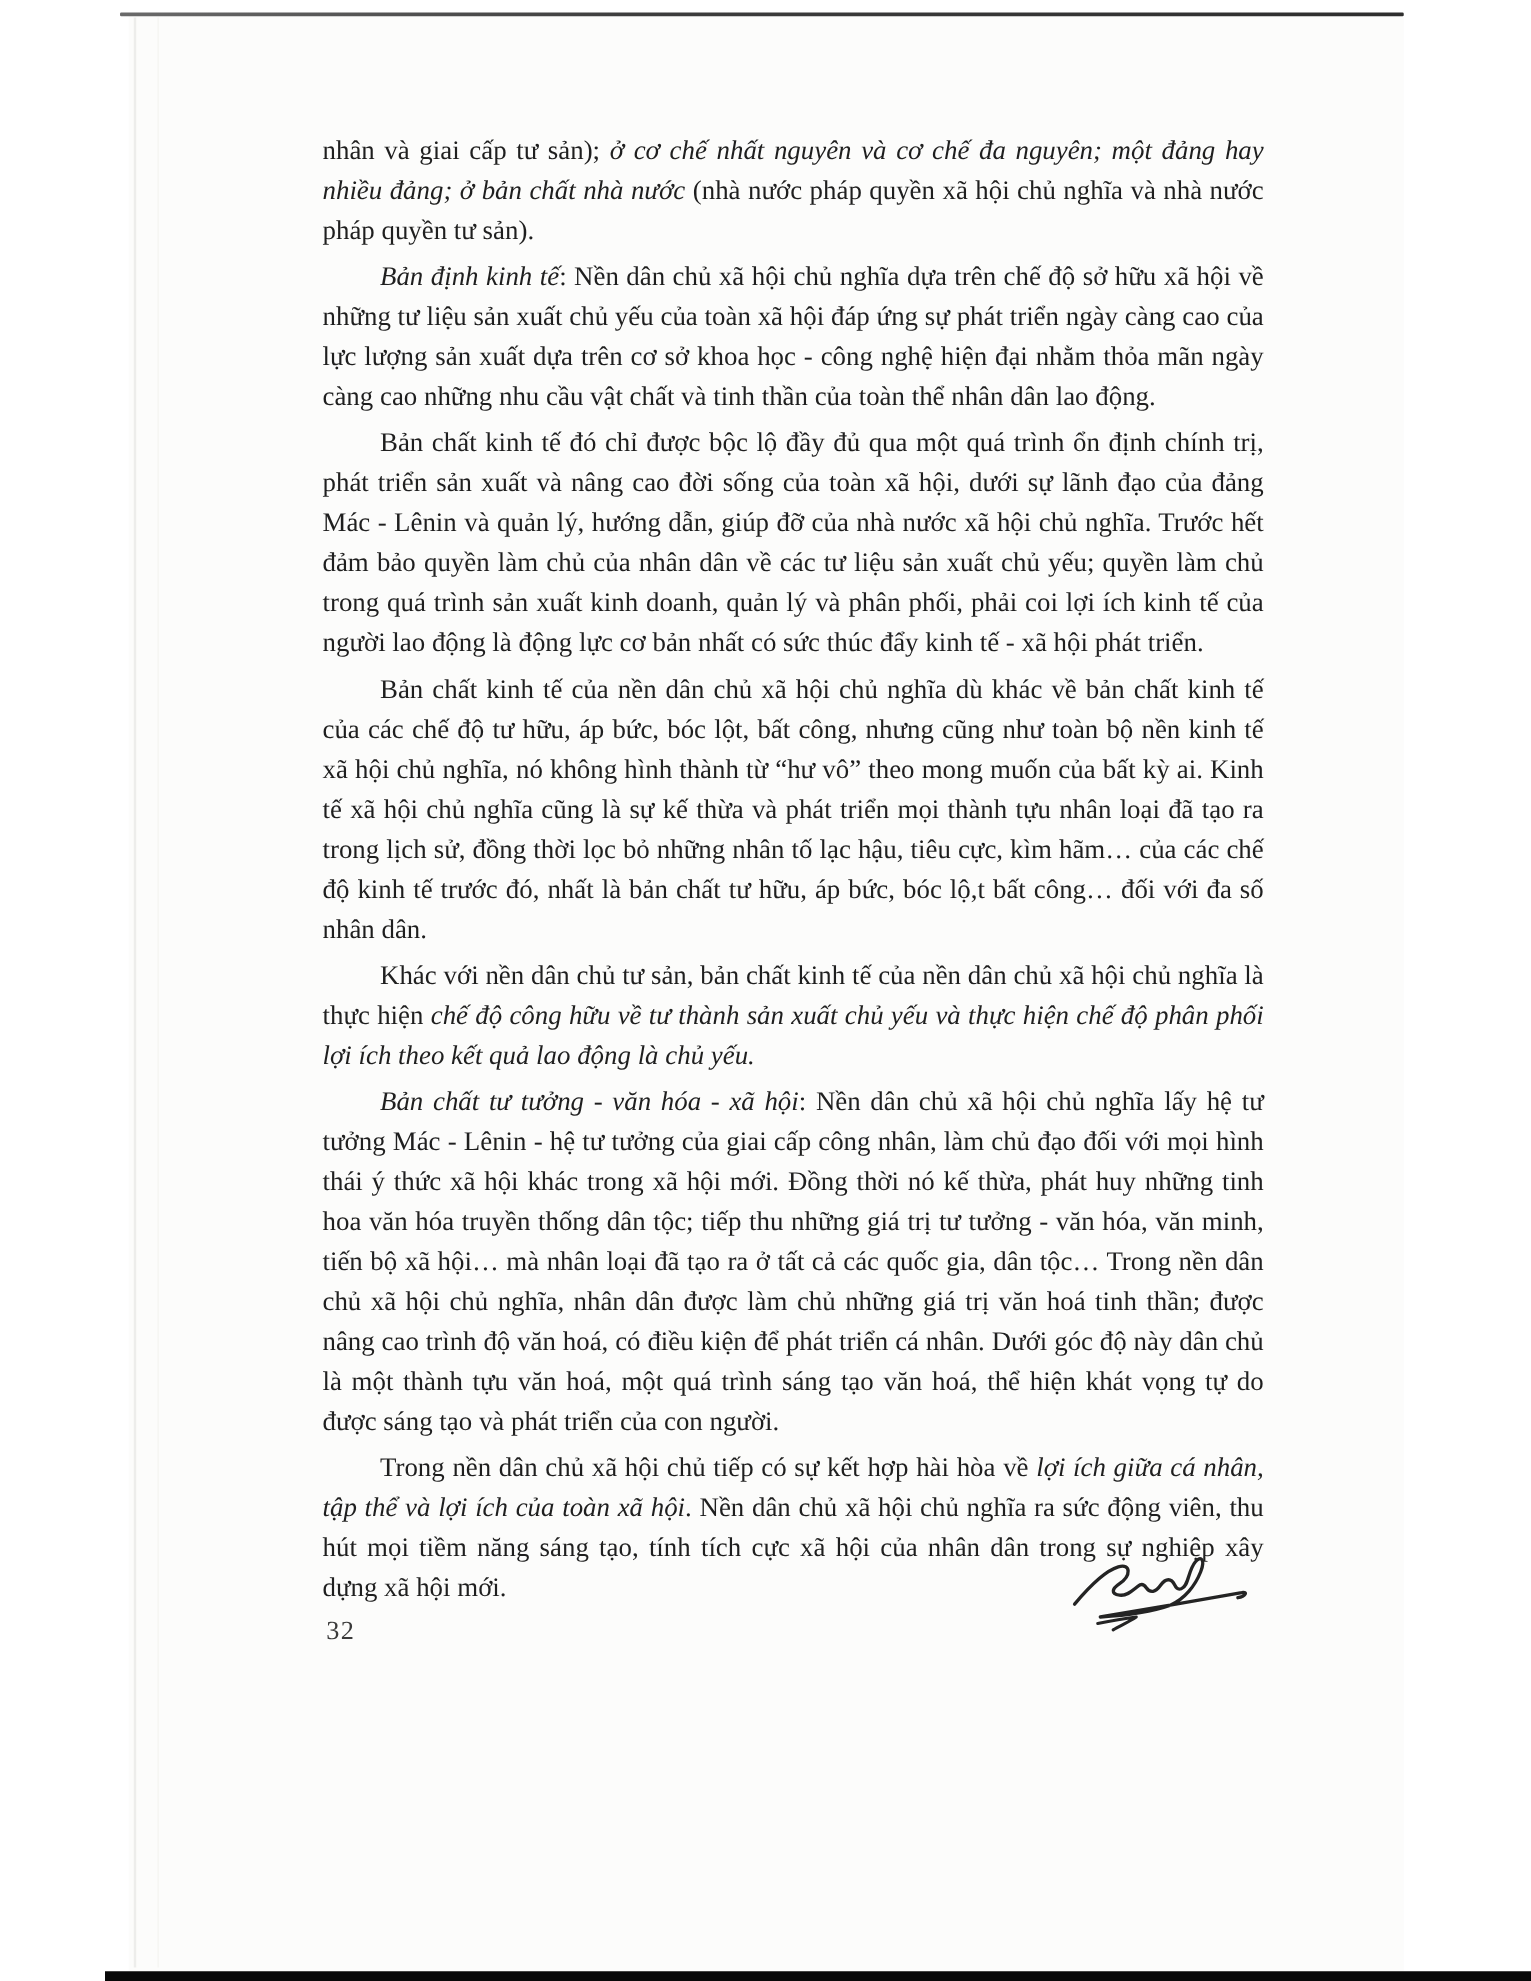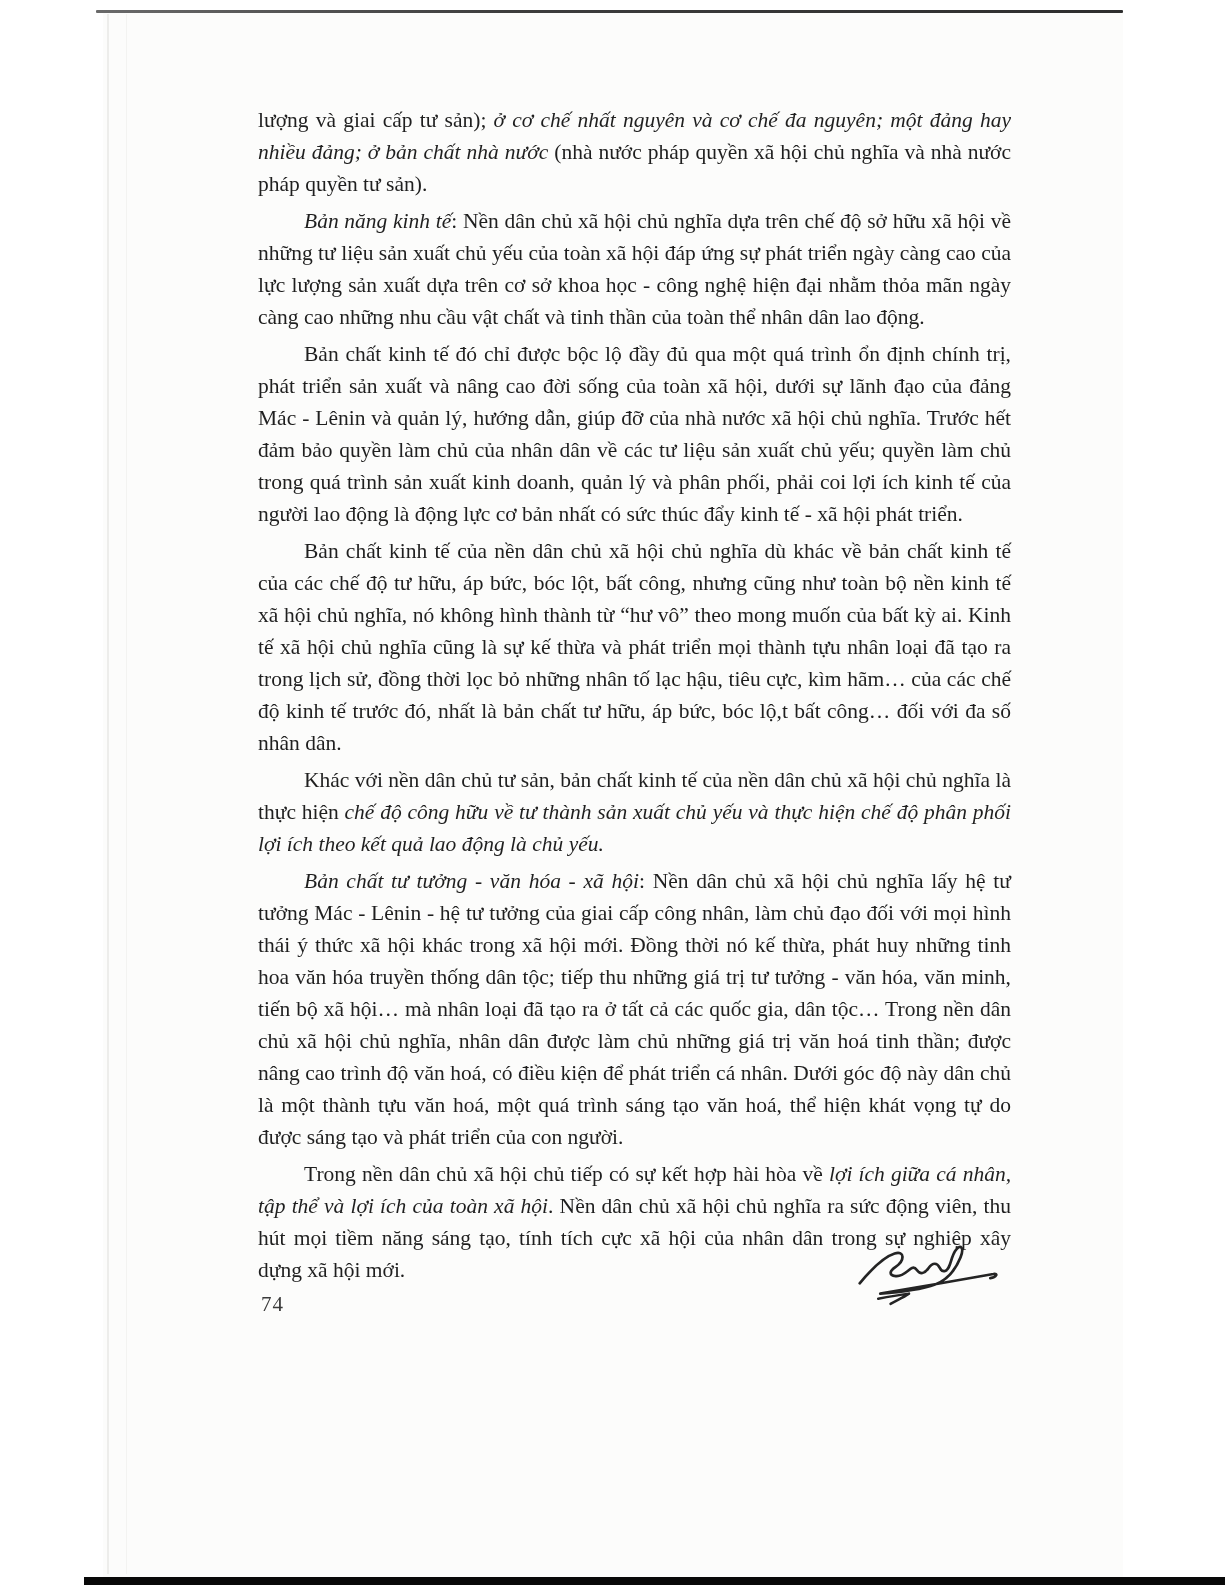--- a/index.html
+++ b/index.html
@@ -103,33 +103,33 @@
 
 <div class="stage">
 
   <div class="scan-page"></div>
 
   <div class="top-edge-line"></div>
   <div class="left-edge-shadow"></div>
   <div class="left-edge-shadow2"></div>
 
   <div class="text-block">
-      <p class="para"><span>lượng và giai cấp tư sản); </span><span class="it">ở cơ chế nhất nguyên và cơ chế đa nguyên; một đảng hay nhiều đảng; ở bản chất nhà nước </span><span>(nhà nước pháp quyền xã hội chủ nghĩa và nhà nước pháp quyền tư sản).</span></p>
-      <p class="para indent"><span class="it">Bản năng kinh tế</span><span>: Nền dân chủ xã hội chủ nghĩa dựa trên chế độ sở hữu xã hội về những tư liệu sản xuất chủ yếu của toàn xã hội đáp ứng sự phát triển ngày càng cao của lực lượng sản xuất dựa trên cơ sở khoa học - công nghệ hiện đại nhằm thỏa mãn ngày càng cao những nhu cầu vật chất và tinh thần của toàn thể nhân dân lao động.</span></p>
+      <p class="para"><span>nhân và giai cấp tư sản); </span><span class="it">ở cơ chế nhất nguyên và cơ chế đa nguyên; một đảng hay nhiều đảng; ở bản chất nhà nước </span><span>(nhà nước pháp quyền xã hội chủ nghĩa và nhà nước pháp quyền tư sản).</span></p>
+      <p class="para indent"><span class="it">Bản định kinh tế</span><span>: Nền dân chủ xã hội chủ nghĩa dựa trên chế độ sở hữu xã hội về những tư liệu sản xuất chủ yếu của toàn xã hội đáp ứng sự phát triển ngày càng cao của lực lượng sản xuất dựa trên cơ sở khoa học - công nghệ hiện đại nhằm thỏa mãn ngày càng cao những nhu cầu vật chất và tinh thần của toàn thể nhân dân lao động.</span></p>
       <p class="para indent"><span>Bản chất kinh tế đó chỉ được bộc lộ đầy đủ qua một quá trình ổn định chính trị, phát triển sản xuất và nâng cao đời sống của toàn xã hội, dưới sự lãnh đạo của đảng Mác - Lênin và quản lý, hướng dẫn, giúp đỡ của nhà nước xã hội chủ nghĩa. Trước hết đảm bảo quyền làm chủ của nhân dân về các tư liệu sản xuất chủ yếu; quyền làm chủ trong quá trình sản xuất kinh doanh, quản lý và phân phối, phải coi lợi ích kinh tế của người lao động là động lực cơ bản nhất có sức thúc đẩy kinh tế - xã hội phát triển.</span></p>
       <p class="para indent"><span>Bản chất kinh tế của nền dân chủ xã hội chủ nghĩa dù khác về bản chất kinh tế của các chế độ tư hữu, áp bức, bóc lột, bất công, nhưng cũng như toàn bộ nền kinh tế xã hội chủ nghĩa, nó không hình thành từ “hư vô” theo mong muốn của bất kỳ ai. Kinh tế xã hội chủ nghĩa cũng là sự kế thừa và phát triển mọi thành tựu nhân loại đã tạo ra trong lịch sử, đồng thời lọc bỏ những nhân tố lạc hậu, tiêu cực, kìm hãm… của các chế độ kinh tế trước đó, nhất là bản chất tư hữu, áp bức, bóc lộ,t bất công… đối với đa số nhân dân.</span></p>
       <p class="para indent"><span>Khác với nền dân chủ tư sản, bản chất kinh tế của nền dân chủ xã hội chủ nghĩa là thực hiện </span><span class="it">chế độ công hữu về tư thành sản xuất chủ yếu và thực hiện chế độ phân phối lợi ích theo kết quả lao động là chủ yếu.</span></p>
       <p class="para indent"><span class="it">Bản chất tư tưởng - văn hóa - xã hội</span><span>: Nền dân chủ xã hội chủ nghĩa lấy hệ tư tưởng Mác - Lênin - hệ tư tưởng của giai cấp công nhân, làm chủ đạo đối với mọi hình thái ý thức xã hội khác trong xã hội mới. Đồng thời nó kế thừa, phát huy những tinh hoa văn hóa truyền thống dân tộc; tiếp thu những giá trị tư tưởng - văn hóa, văn minh, tiến bộ xã hội… mà nhân loại đã tạo ra ở tất cả các quốc gia, dân tộc… Trong nền dân chủ xã hội chủ nghĩa, nhân dân được làm chủ những giá trị văn hoá tinh thần; được nâng cao trình độ văn hoá, có điều kiện để phát triển cá nhân. Dưới góc độ này dân chủ là một thành tựu văn hoá, một quá trình sáng tạo văn hoá, thể hiện khát vọng tự do được sáng tạo và phát triển của con người.</span></p>
       <p class="para indent"><span>Trong nền dân chủ xã hội chủ tiếp có sự kết hợp hài hòa về </span><span class="it">lợi ích giữa cá nhân, tập thể và lợi ích của toàn xã hội</span><span>. Nền dân chủ xã hội chủ nghĩa ra sức động viên, thu hút mọi tiềm năng sáng tạo, tính tích cực xã hội của nhân dân trong sự nghiệp xây dựng xã hội mới.</span></p>
     </div>
 
   <div class="signature">
     <svg viewBox="0 0 160 70" fill="none" xmlns="http://www.w3.org/2000/svg">
       <path d="M16 46 C26 34 40 20 50 17 C60 14 60 24 51 30 C45 34 44 38 51 39 C58 40 63 33 67 31 C72 29 71 37 77 36 C83 35 83 27 89 27 C95 27 93 36 99 34 C105 32 104 20 110 13 C114 8 118 11 114 21 C110 31 102 42 90 47 C76 52 52 55 36 56 C66 51 118 42 146 37 C151 36 149 40 143 41" stroke="#242424" stroke-width="2.6" stroke-linecap="round" stroke-linejoin="round"></path>
       <path d="M34 61 C44 59 56 57 64 56 C58 60 51 63 46 66" stroke="#242424" stroke-width="2.4" stroke-linecap="round" stroke-linejoin="round"></path>
     </svg>
   </div>
 
-  <div class="page-number">74</div>
+  <div class="page-number">32</div>
 
   <div class="bottom-edge-bar"></div>
 
 </div>
 
 </body></html>

